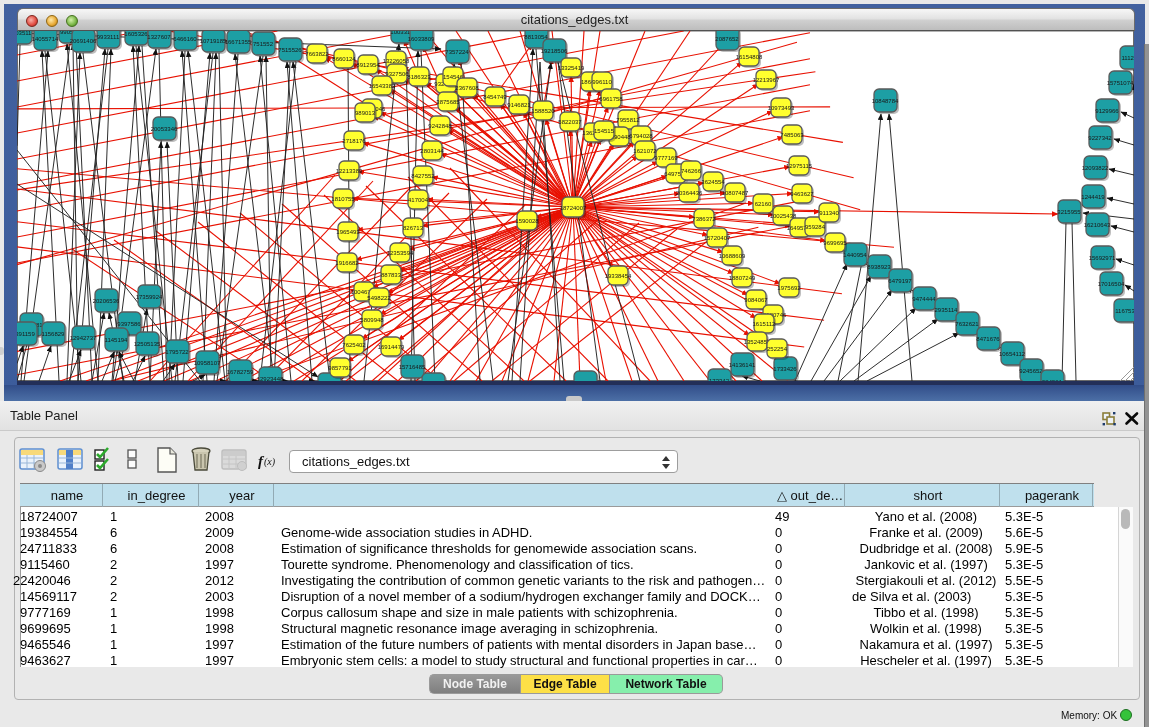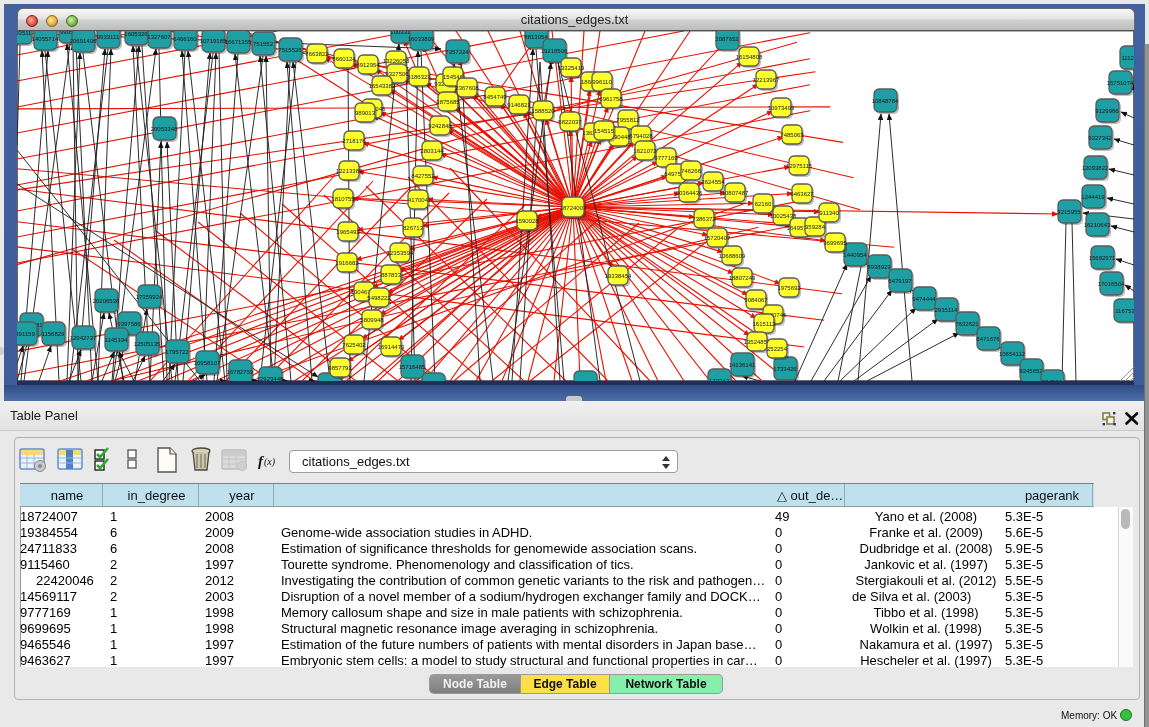--- a/index.html
+++ b/index.html
@@ -1092,20 +1092,21 @@
   </div>
 <svg class="abs" style="left:658px;top:455px" width="16" height="16">
     <path d="M4,6L8,1L12,6z" fill="#333"></path>
     <path d="M4,9L8,14L12,9z" fill="#333"></path>
   </svg>
 <div id="thead" class="abs">
  <div class="hc" style="left:0;width:83px">name</div>
  <div class="hc" style="left:83px;width:96px">in_degree</div>
  <div class="hc" style="left:96px;left:179px;width:75px">year</div>
  <div class="hc" style="left:751px;width:74px;text-align:left;padding-left:6px">△ out_de…</div>
+ <div class="hc" style="left:825px;width:155px">short</div>
  <div class="hc" style="left:980px;width:93px">pagerank</div>
 </div>
 <div id="tbody" class="abs"></div>
 <div class="tr" style="top:508px">
     <span style="left:20px">18724007</span>
     <span style="left:110px">1</span>
     <span style="left:205px">2008</span>
     <span style="left:775px">49</span>
     <span style="left:852px;width:148px;text-align:center">Yano et al. (2008)</span>
     <span style="left:1005px">5.3E‑5</span>
@@ -1131,42 +1132,42 @@
 <div class="tr" style="top:556px">
     <span style="left:20px">9115460</span>
     <span style="left:110px">2</span>
     <span style="left:205px">1997</span>
     <span style="left:281px;width:486px;overflow:hidden">Tourette syndrome. Phenomenology and classification of tics.</span>
     <span style="left:775px">0</span>
     <span style="left:852px;width:148px;text-align:center">Jankovic et al. (1997)</span>
     <span style="left:1005px">5.3E‑5</span>
   </div>
 <div class="tr" style="top:572px">
-    <span style="left:36px">22420046</span>
+    <span style="left:13px">22420046</span>
     <span style="left:110px">2</span>
     <span style="left:205px">2012</span>
     <span style="left:281px;width:486px;overflow:hidden">Investigating the contribution of common genetic variants to the risk and pathogen…</span>
     <span style="left:775px">0</span>
     <span style="left:852px;width:148px;text-align:center">Stergiakouli et al. (2012)</span>
     <span style="left:1005px">5.5E‑5</span>
   </div>
 <div class="tr" style="top:588px">
     <span style="left:20px">14569117</span>
     <span style="left:110px">2</span>
     <span style="left:205px">2003</span>
     <span style="left:281px;width:486px;overflow:hidden">Disruption of a novel member of a sodium/hydrogen exchanger family and DOCK…</span>
     <span style="left:775px">0</span>
     <span style="left:852px;width:148px;">de Silva et al. (2003)</span>
     <span style="left:1005px">5.3E‑5</span>
   </div>
 <div class="tr" style="top:604px">
     <span style="left:20px">9777169</span>
     <span style="left:110px">1</span>
     <span style="left:205px">1998</span>
-    <span style="left:281px;width:486px;overflow:hidden">Memory callosum shape and size in male patients with schizophrenia.</span>
+    <span style="left:281px;width:486px;overflow:hidden">Corpus callosum shape and size in male patients with schizophrenia.</span>
     <span style="left:775px">0</span>
     <span style="left:852px;width:148px;text-align:center">Tibbo et al. (1998)</span>
     <span style="left:1005px">5.3E‑5</span>
   </div>
 <div class="tr" style="top:620px">
     <span style="left:20px">9699695</span>
     <span style="left:110px">1</span>
     <span style="left:205px">1998</span>
     <span style="left:281px;width:486px;overflow:hidden">Structural magnetic resonance image averaging in schizophrenia.</span>
     <span style="left:775px">0</span>

